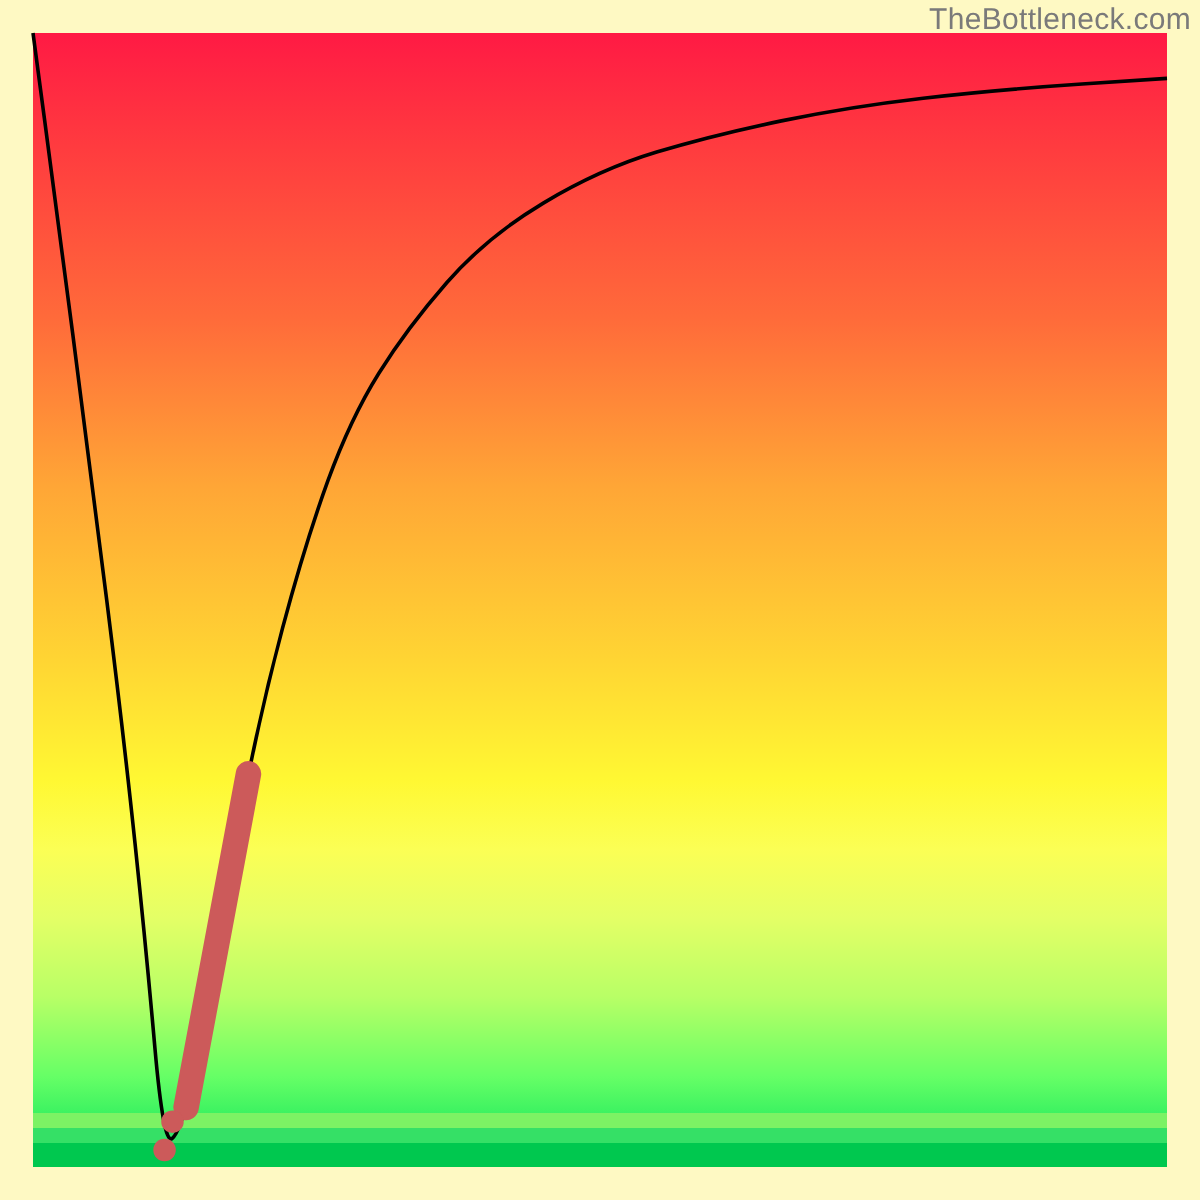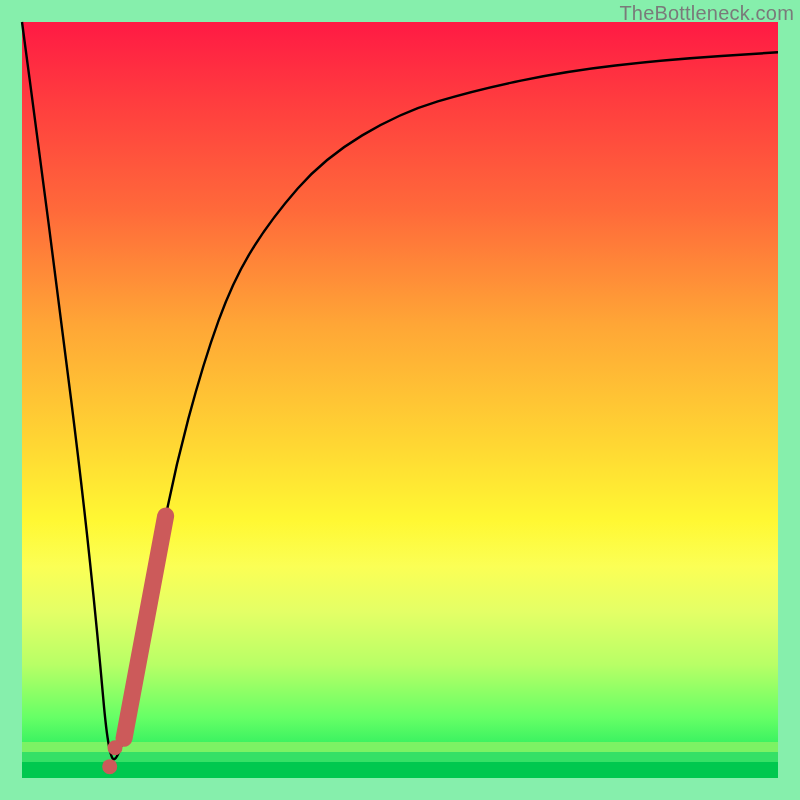--- a/index.html
+++ b/index.html
@@ -10,21 +10,21 @@
     background: #000;
     overflow: hidden;
     font-family: Arial, Helvetica, sans-serif;
   }
   .frame {
     position: absolute;
     left: 0;
     top: 0;
     width: 800px;
     height: 800px;
-    background: #86efac;
+    background: #fef9c3;
   }
   .plot {
     position: absolute;
     left: 22px;
     top: 22px;
     width: 756px;
     height: 756px;
     background: linear-gradient(
       to bottom,
       #ff1a44 0%,

